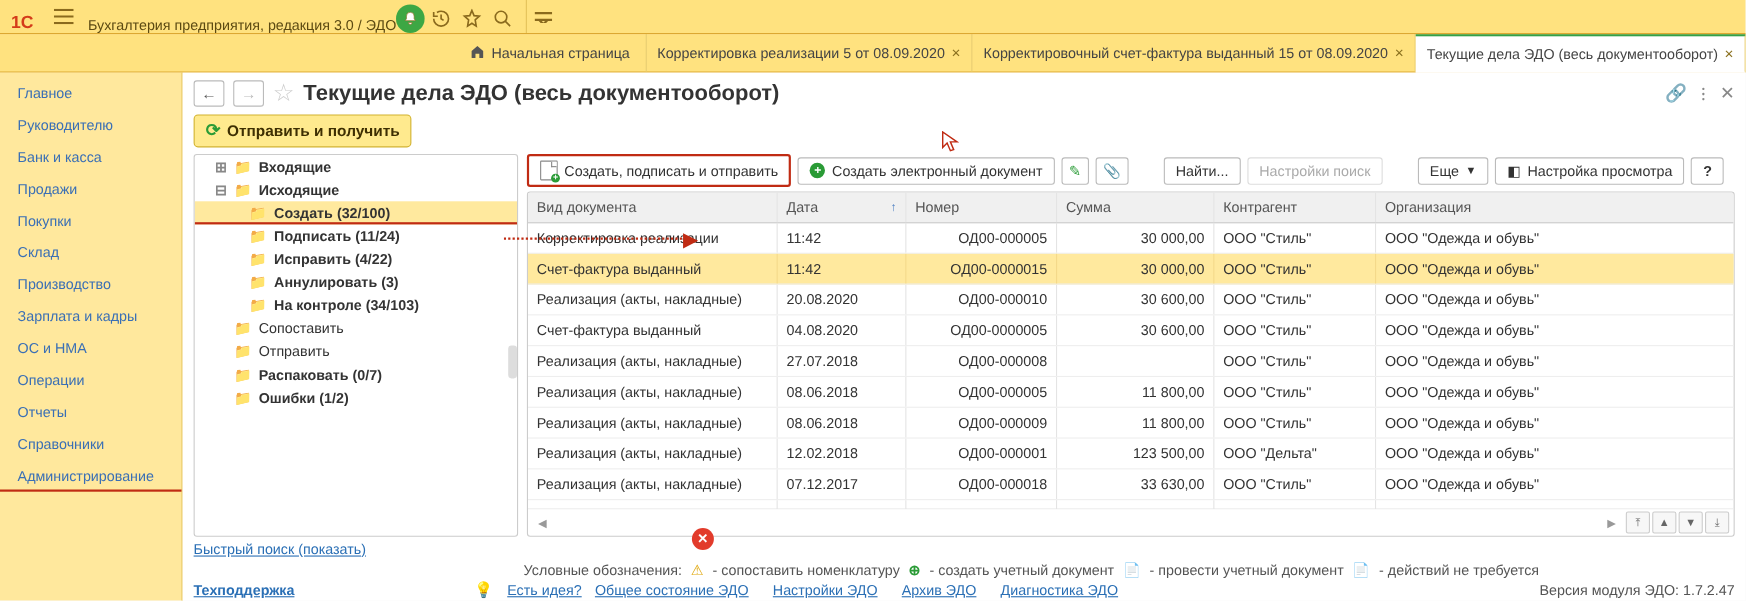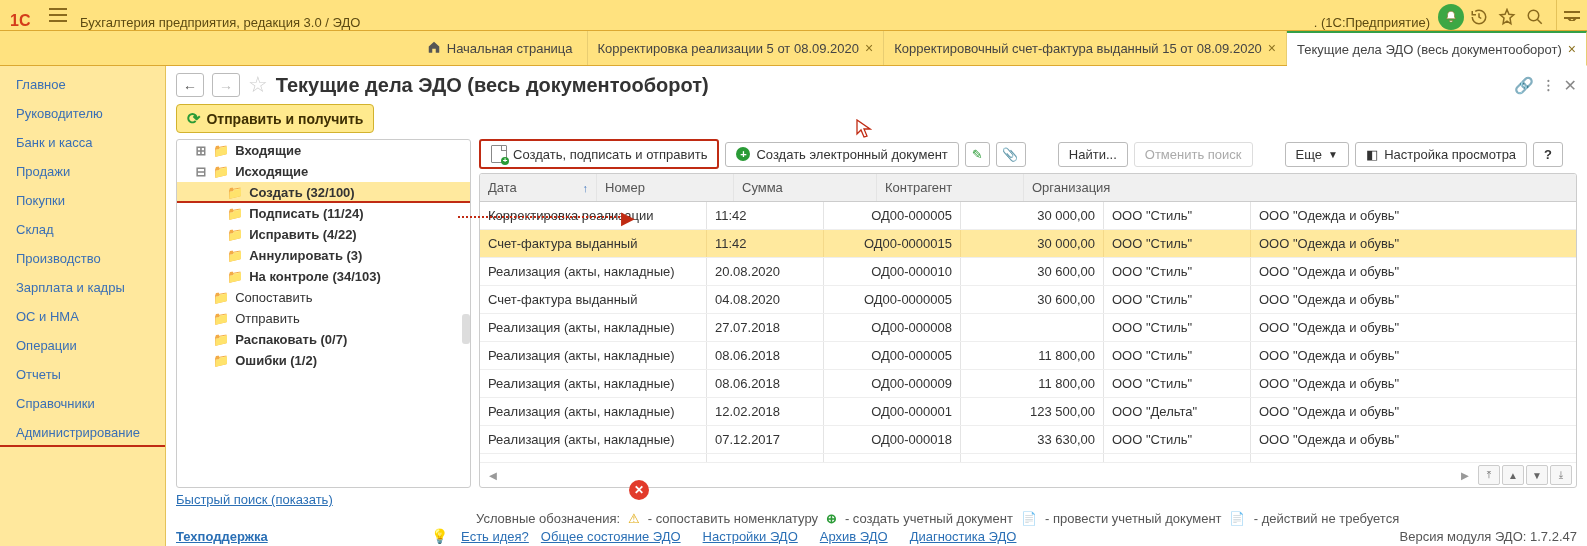--- a/index.html
+++ b/index.html
@@ -362,21 +362,20 @@
 <div class="app-header">
   <div class="logo-1c">1C</div>
   <div class="burger">
     <svg width="18" height="14" viewBox="0 0 18 14" fill="none" stroke-width="2">
         <line x1="0" y1="1" x2="18" y2="1"></line>
         <line x1="0" y1="7" x2="18" y2="7"></line>
         <line x1="0" y1="13" x2="18" y2="13"></line>
       </svg>
   </div>
   <div class="app-title">Бухгалтерия предприятия, редакция 3.0 / ЭДО</div>
-  <div class="header-center">. (1С:Предприятие)</div>
   <div class="hdr-ico-group">
     <div class="hdr-ico green">
       <svg width="14" height="14" viewBox="0 0 24 24" fill="#fff">
           <path d="M12 2a6 6 0 00-6 6v4l-2 3h16l-2-3V8a6 6 0 00-6-6zM9 18a3 3 0 006 0H9z"></path>
         </svg>
     </div>
     <div class="hdr-ico">
       <svg width="18" height="18" viewBox="0 0 24 24" fill="none" stroke-width="2">
           <path d="M3 12a9 9 0 109-9 9 9 0 00-5 1.5M3 4v5h5"></path>
           <path d="M12 7v5l3 2"></path>
@@ -545,38 +544,39 @@
             <span style="color:#2a9b36;">✎</span>
           </div>
           <div class="btn icon-only">
             <span>📎</span>
           </div>
           <div style="width:20px;"></div>
           <div class="btn">
             <span>Найти...</span>
           </div>
           <div class="btn disabled">
-            <span>Отменить поиск</span>
+            <span>Настройки поиск</span>
           </div>
           <div style="width:20px;"></div>
           <div class="btn">
             <span>Еще</span>
             <span style="font-size:10px;">▼</span>
           </div>
           <div class="btn">
             <span>◧</span>
             <span>Настройка просмотра</span>
           </div>
           <div class="btn help-btn">
             <span>?</span>
           </div>
         </div>
 
         <div class="table-wrap">
           <div class="thead">
+            <div class="th c-doc">Вид документа</div>
             <div class="th c-date">
               <span>Дата</span>
               <span class="sort-arrow">↑</span>
             </div>
             <div class="th c-num" style="text-align:left;">Номер</div>
             <div class="th c-sum" style="text-align:left;">Сумма</div>
             <div class="th c-kon">Контрагент</div>
             <div class="th c-org">Организация</div>
           </div>
           <div class="tbody" id="tbody-mount">

